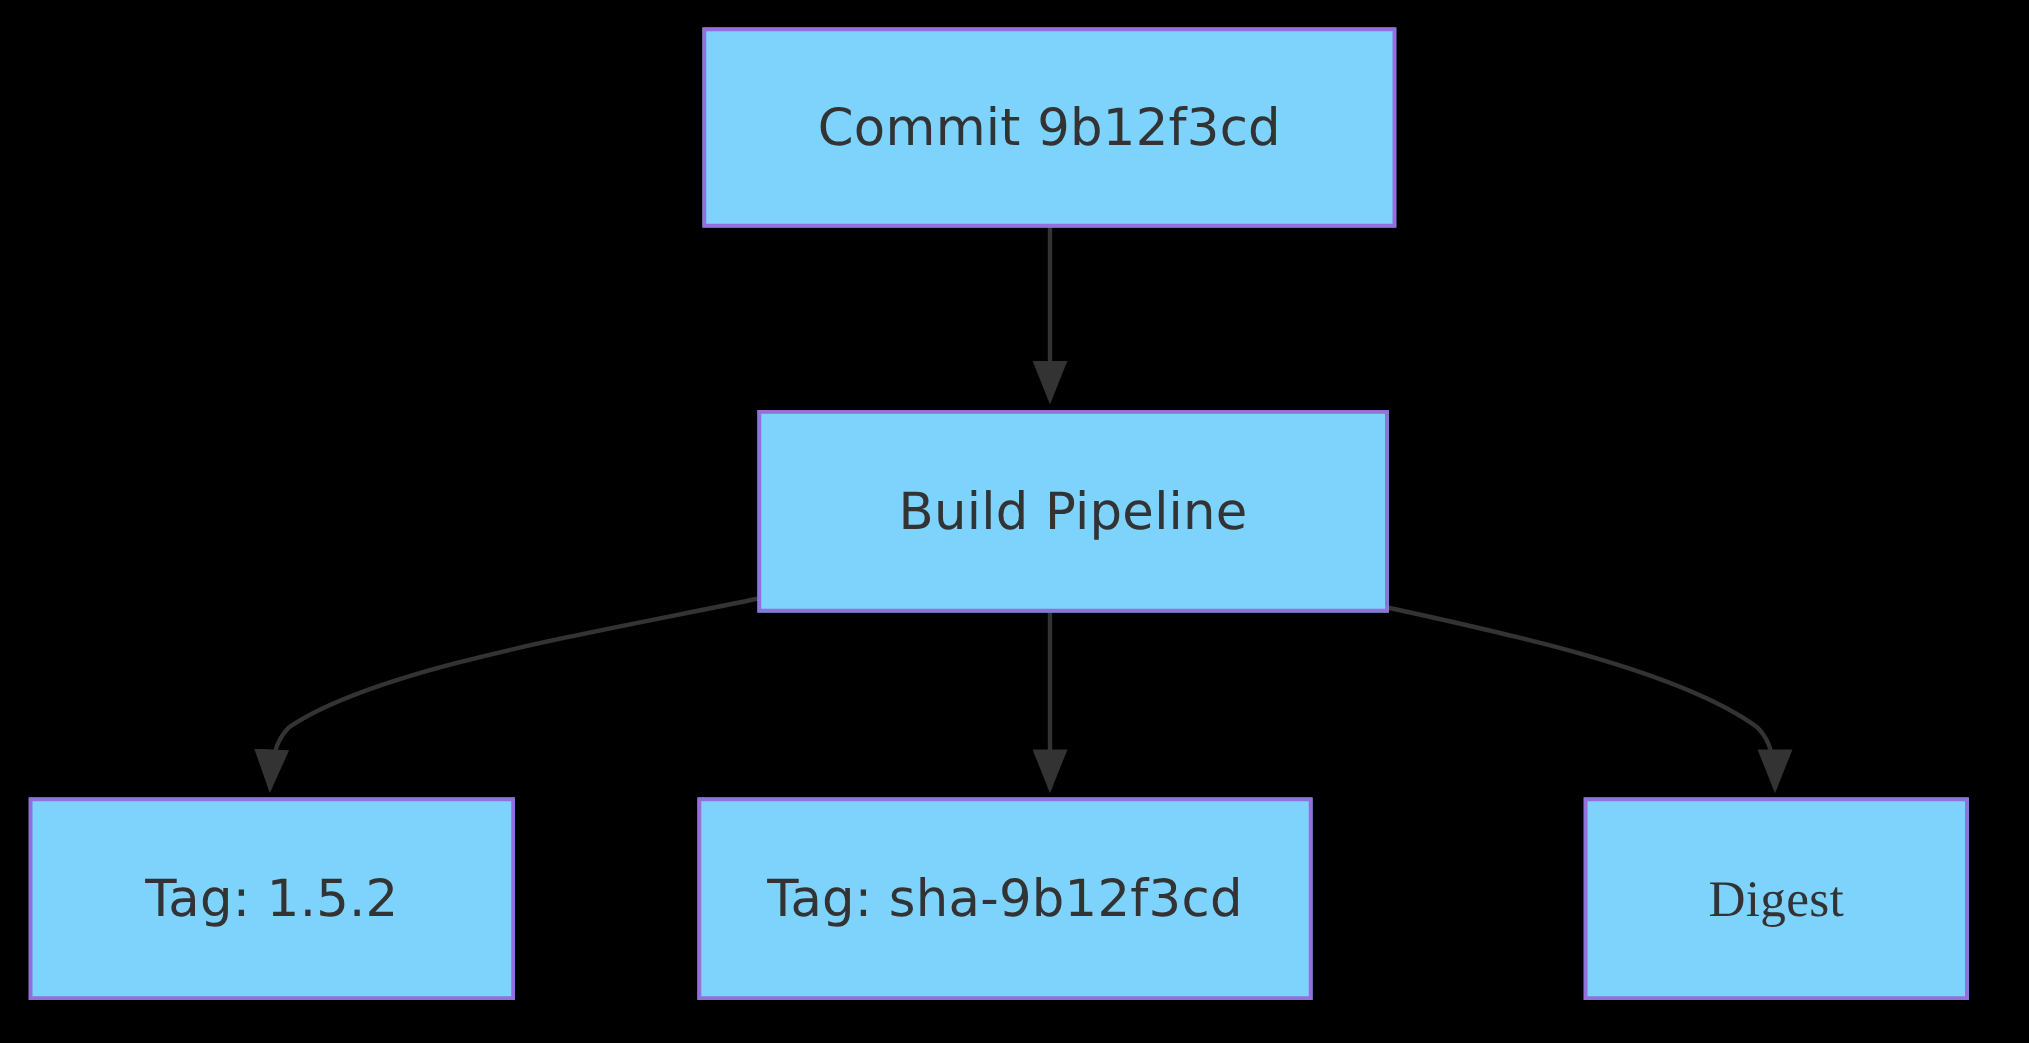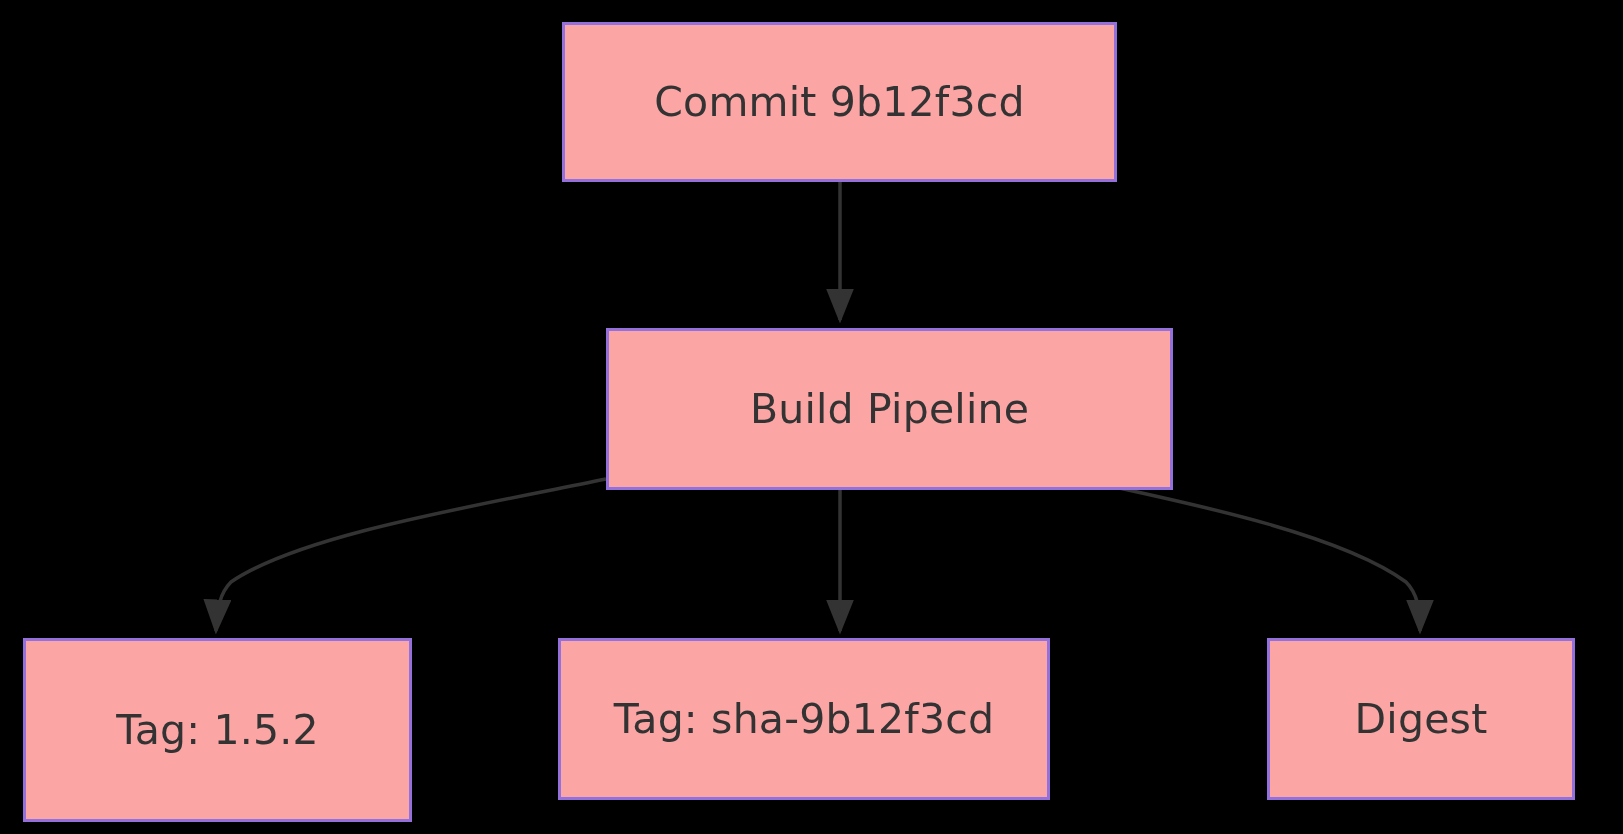--- a/index.html
+++ b/index.html
@@ -24,42 +24,42 @@
     position: absolute;
     left: 0;
     top: 0;
     width: 1623px;
     height: 834px;
     pointer-events: none;
   }
   .node {
     position: absolute;
     box-sizing: border-box;
-    background: #fca5a5;
+    background: #7dd3fc;
     border: 3px solid #9370db;
     display: flex;
     align-items: center;
     justify-content: center;
     z-index: 2;
   }
   .node-label {
     color: #333333;
     font-size: 41px;
     font-weight: 400;
     letter-spacing: 0.2px;
     line-height: 1;
     white-space: nowrap;
     text-align: center;
   }
   
   #node-commit      { left: 562px;  top: 22px;  width: 555px; height: 160px; }
-  #node-build       { left: 606px;  top: 328px; width: 567px; height: 162px; }
-  #node-tag-version { left: 23px;   top: 638px; width: 389px; height: 184px; }
+  #node-build       { left: 606px;  top: 328px; width: 505px; height: 162px; }
+  #node-tag-version { left: 23px;   top: 638px; width: 389px; height: 162px; }
   #node-tag-sha     { left: 558px;  top: 638px; width: 492px; height: 162px; }
-  #node-digest      { left: 1267px; top: 638px; width: 308px; height: 162px; }
+  #node-digest      { left: 1267px; top: 638px; width: 308px; height: 162px; font-family: Liberation Serif, serif; }
 </style>
 </head>
 <body>
 
 <div id="diagram-root">
 
   <svg id="edge-layer" viewBox="0 0 1623 834" width="1623" height="834" xmlns="http://www.w3.org/2000/svg">
     <defs>
       <marker id="arrowhead" markerWidth="10" markerHeight="8" refX="9" refY="4" orient="auto" markerUnits="strokeWidth">
         <path d="M 0 0 L 10 4 L 0 8 z" fill="#333333"></path>

